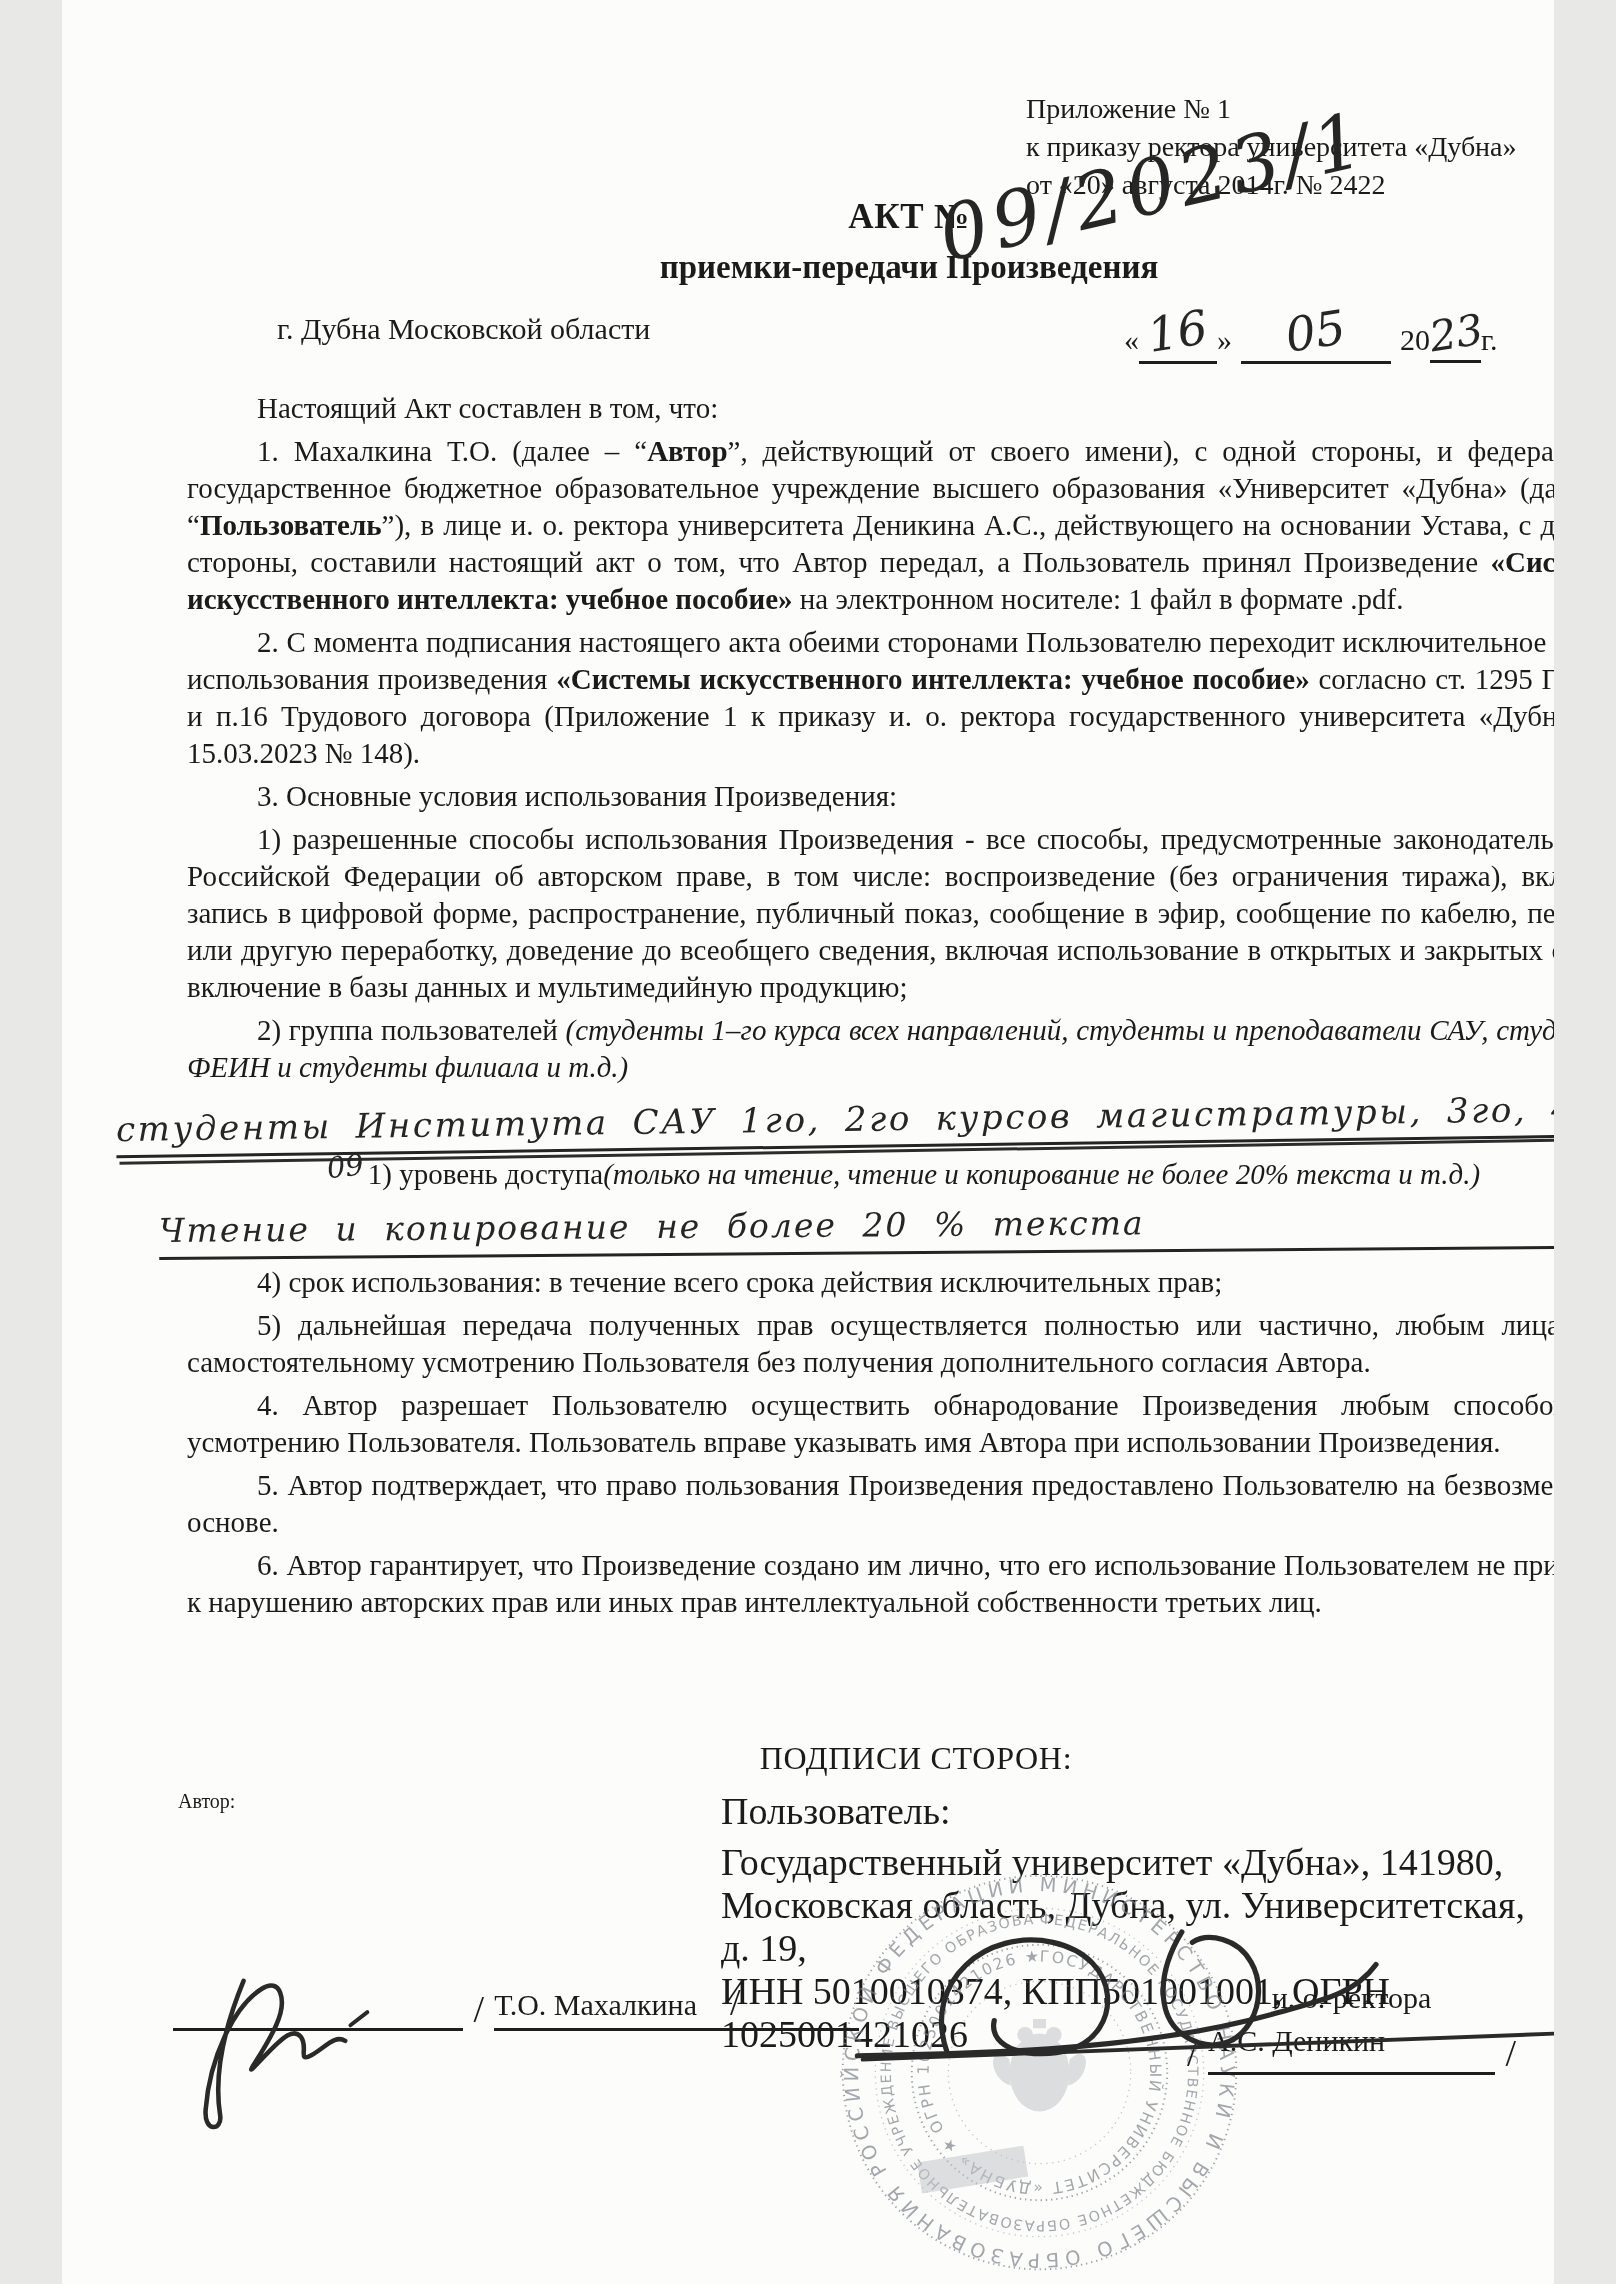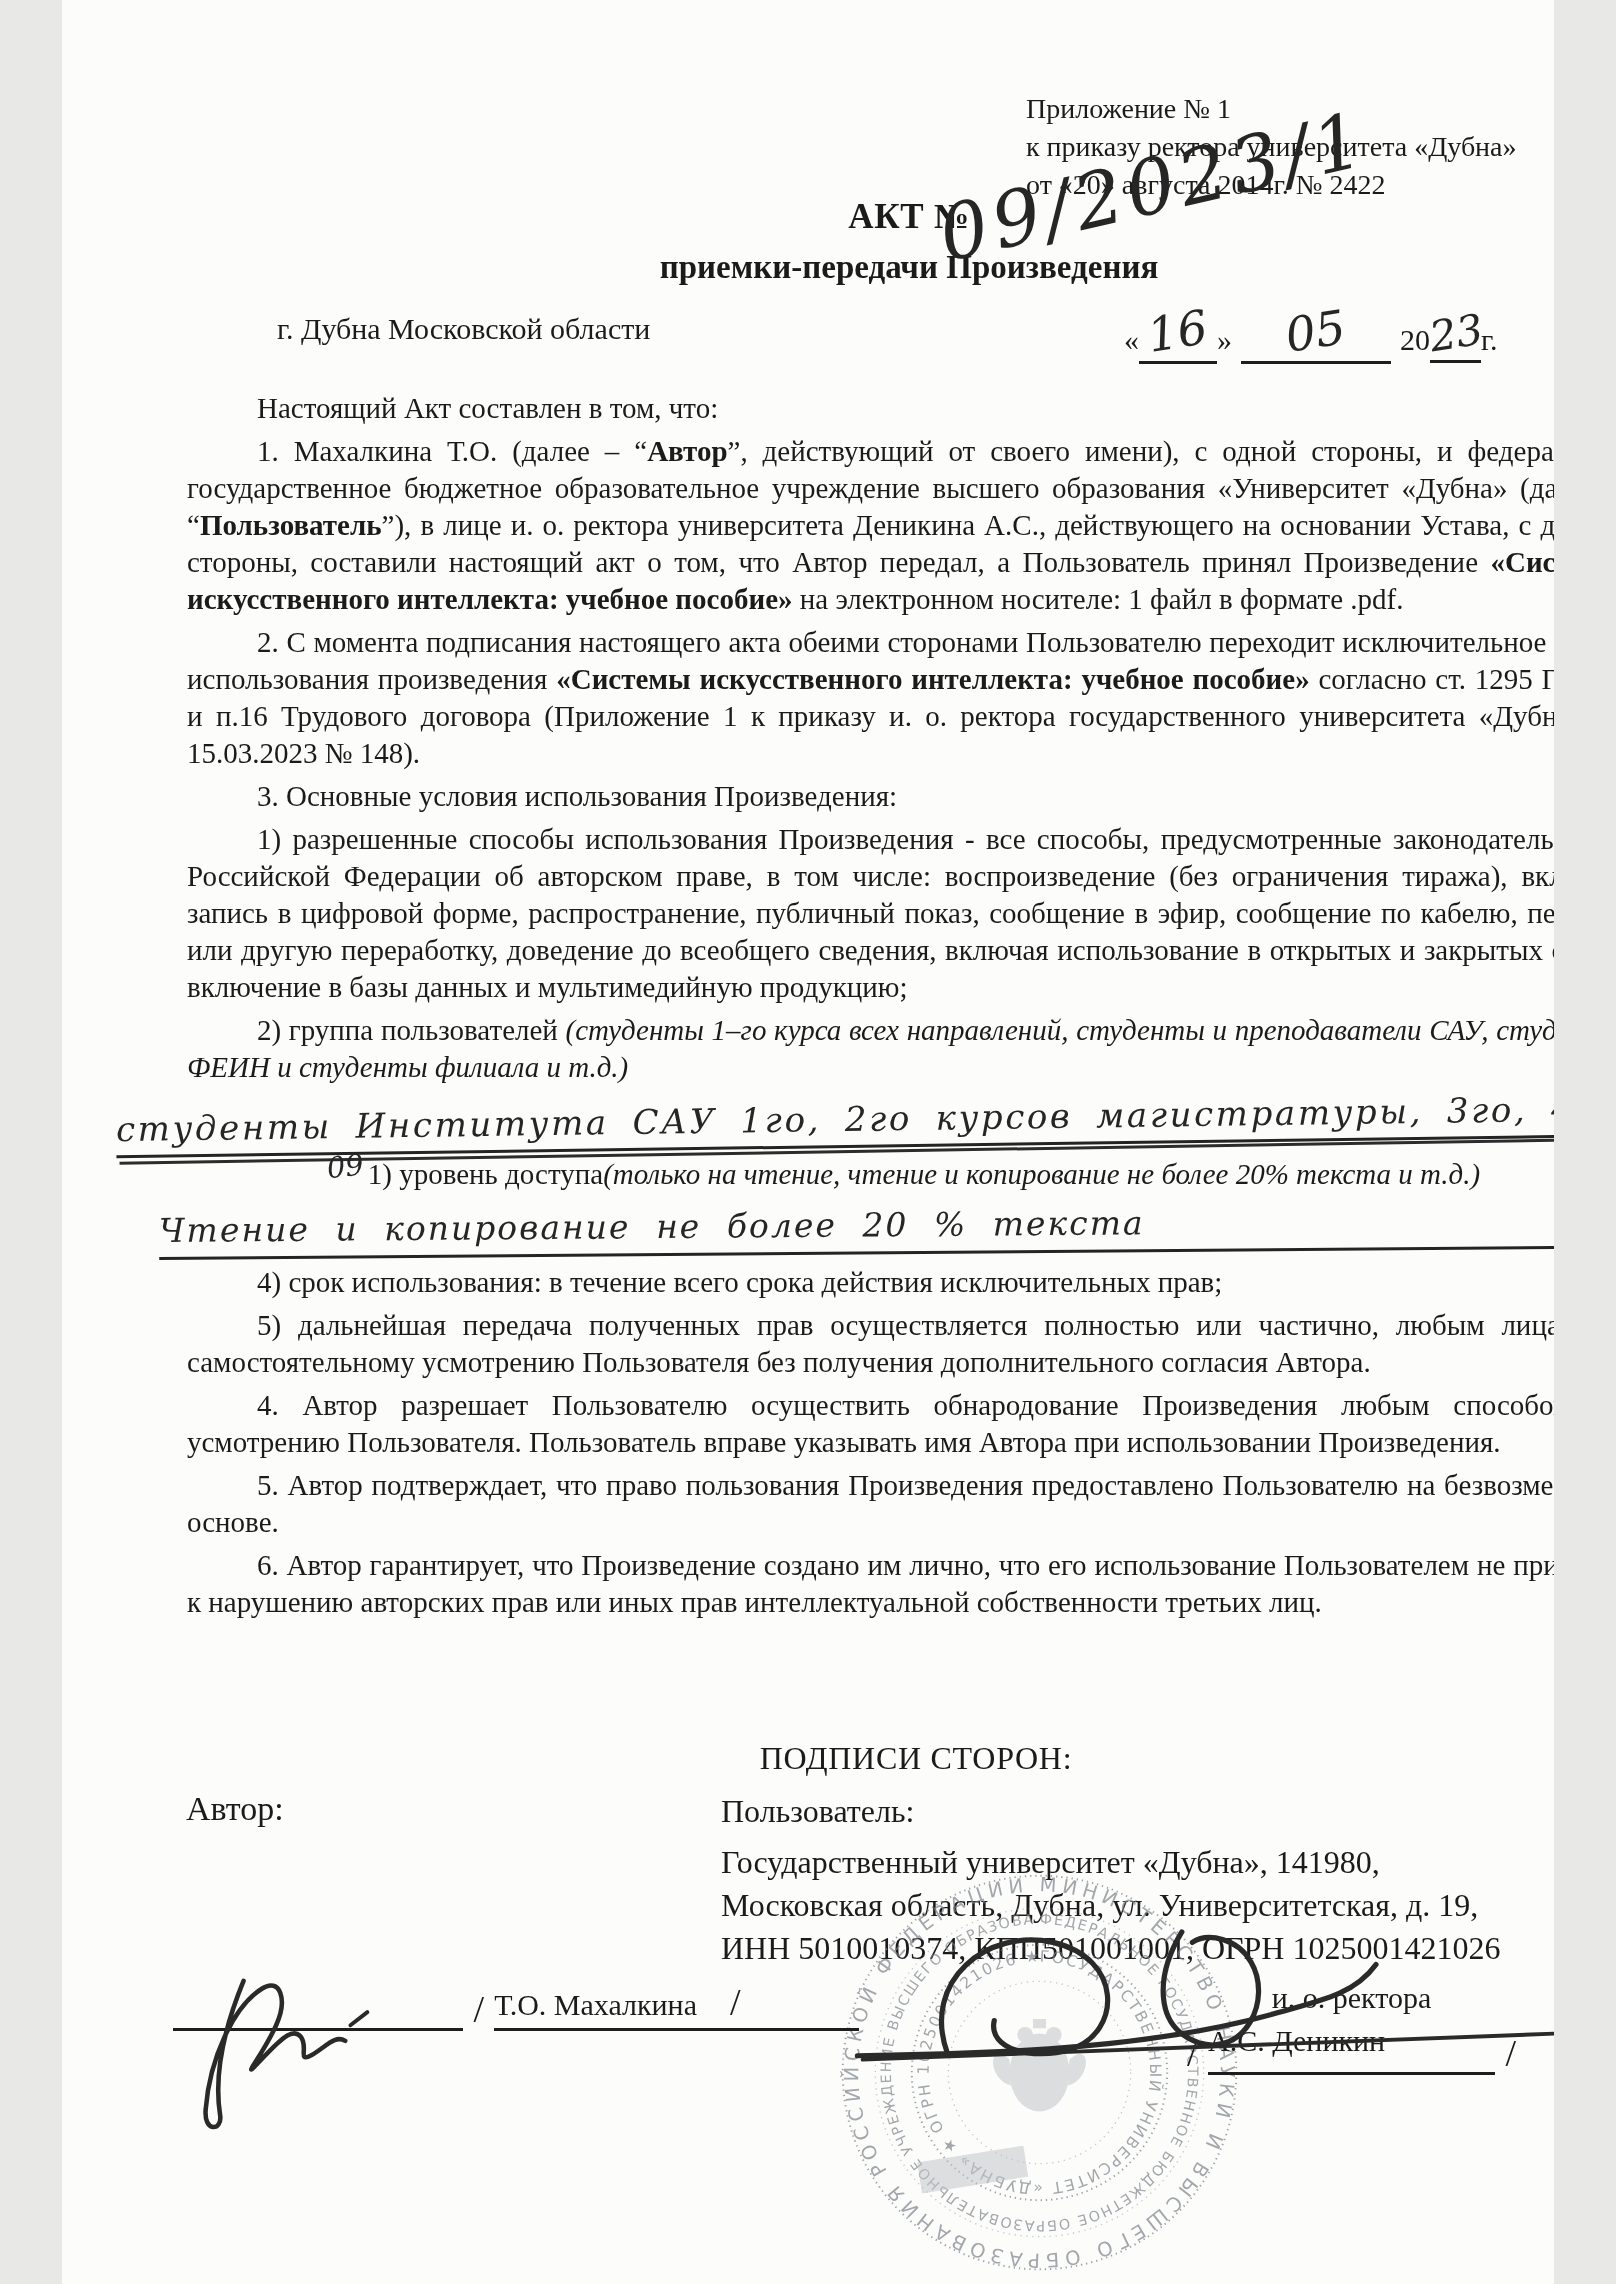--- a/index.html
+++ b/index.html
@@ -34,22 +34,22 @@
     border-bottom:3.3px solid #242424;transform:rotate(-0.8deg);}
   .hw-line1::after{content:"";position:absolute;left:2.6px;right:-9px;bottom:-7.8px;height:2.6px;
     background:#2c2c2c;transform:rotate(-0.12deg);}
   .hw-mark{display:inline-block;font-size:29px;transform:rotate(-6deg);position:relative;top:-3.9px;margin-right:3.9px;}
   .hw-line2{display:flex;align-items:baseline;margin:2.6px 0 10.4px -22px;width:1524px;
     border-bottom:3.3px solid #242424;transform:rotate(-0.45deg);font-size:33px;line-height:51px;
     letter-spacing:2px;word-spacing:13px;white-space:nowrap;}
   .hw-line2 .fill{flex:1;}
   
   .sig-heading{position:absolute;left:46px;top:1740px;width:1616px;text-align:center;font-size:32px;letter-spacing:0.7px;}
-  .author-label{position:absolute;left:124px;top:1790px;font-size:34px;}
-  .user-block{position:absolute;left:659px;top:1790px;font-size:32px;line-height:43px;}
+  .author-label{position:absolute;left:116px;top:1790px;font-size:20px;}
+  .user-block{position:absolute;left:659px;top:1790px;font-size:38px;line-height:43px;}
   .user-block .org{margin-top:7.8px;}
   .sig-row-left{position:absolute;left:111px;top:1980px;font-size:30px;white-space:nowrap;}
   .sig-ul{display:inline-block;border-bottom:3.3px solid #1e1e1e;height:48px;vertical-align:bottom;text-align:left;}
   .sig-ul.blank{width:290px;}
   .sig-ul.name{width:365px;}
   .slash{font-size:38px;padding:0 10.4px;}
   .rector-block{position:absolute;left:1107px;top:1981px;font-size:30px;text-align:center;width:365px;}
   .rector-row{margin-top:9px;white-space:nowrap;}
   .rector-row .sig-ul{width:287px;}
   svg{position:absolute;overflow:visible;}

